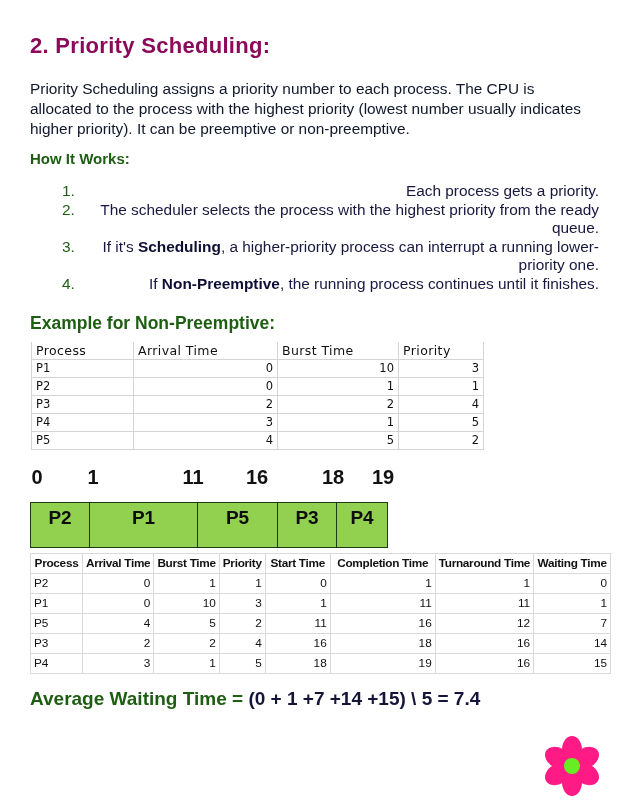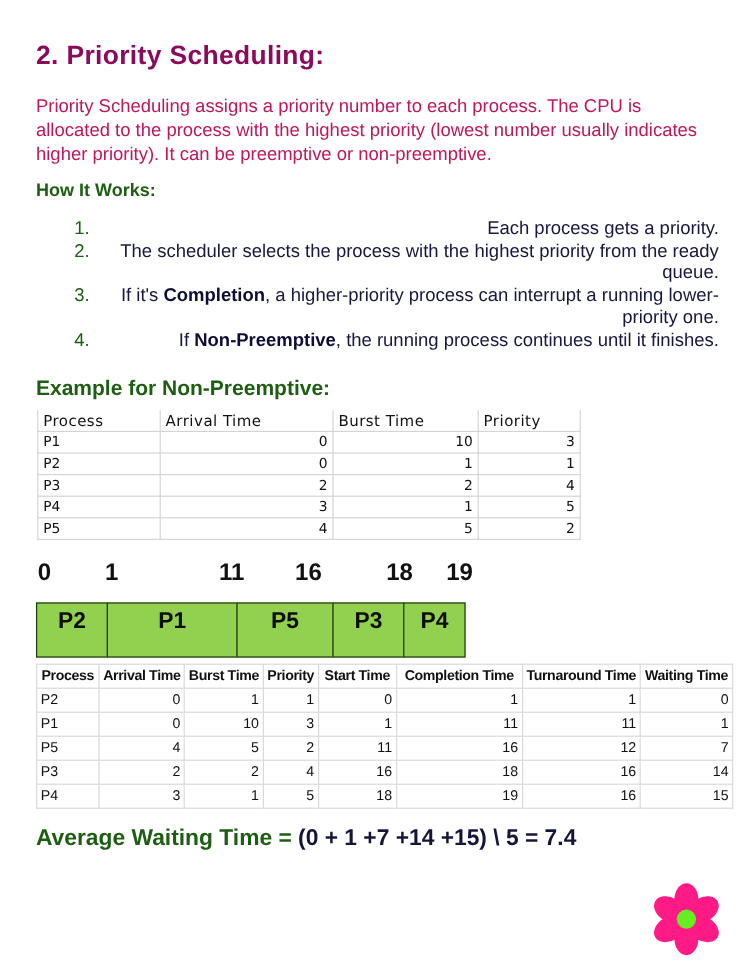--- a/index.html
+++ b/index.html
@@ -1,18 +1,18 @@
 <!DOCTYPE html>
 <html><head>
 <meta charset="utf-8">
 <style>
   html, body { margin:0; padding:0; background:#ffffff; }
   body { width:619px; height:800px; position:relative; overflow:hidden; font-family:"Liberation Sans", sans-serif; color:#15153a; }
   .title { position:absolute; left:30px; top:33px; font-size:22px; font-weight:bold; color:#8b0a5a; text-decoration-thickness:2px; text-underline-offset:3px; letter-spacing:0.3px; }
-  .intro { position:absolute; left:30px; top:79px; width:560px; font-size:15.4px; line-height:20px; color:#be185d; }
+  .intro { position:absolute; left:30px; top:79px; width:560px; font-size:15.4px; line-height:20px; color:#0f172a; }
   .h-green { position:absolute; left:30px; font-weight:bold; color:#1e5e12; }
   .h-how { top:150px; font-size:15px; }
   .h-example { top:313px; font-size:17.5px;text-align:right; }
   ol.steps { position:absolute; left:58px; top:182px; margin:0; padding:0 0 0 21px; width:520px; font-size:15.4px; line-height:18.5px; color:#17173f;text-align:right; }
   ol.steps li { padding-left:0; }
   ol.steps li::marker { color:#1e5e12; }
   ol.steps b { color:#0e0e35; }
 
   table.t1 { position:absolute; left:31px; top:342px; border-collapse:collapse; font-family:"DejaVu Sans", sans-serif; font-size:11.5px; color:#111; }
   table.t1 td, table.t1 th { border:1px solid #d4d4d4; padding:0 4px; height:17px; line-height:17px; }
@@ -40,21 +40,21 @@
 </head>
 <body>
 
 <div class="title">2. Priority Scheduling:</div>
 <div class="intro">Priority Scheduling assigns a priority number to each process. The CPU is allocated to the process with the highest priority (lowest number usually indicates higher priority). It can be preemptive or non-preemptive.</div>
 
 <div class="h-green h-how">How It Works:</div>
 <ol class="steps">
   <li><span>Each process gets a priority.</span></li>
   <li><span>The scheduler selects the process with the highest priority from the ready queue.</span></li>
-  <li><span>If it's </span><b>Completion</b><span>, a higher-priority process can interrupt a running lower-priority one.</span></li>
+  <li><span>If it's </span><b>Scheduling</b><span>, a higher-priority process can interrupt a running lower-priority one.</span></li>
   <li><span>If </span><b>Non-Preemptive</b><span>, the running process continues until it finishes.</span></li>
 </ol>
 
 <div class="h-green h-example">Example for Non-Preemptive:</div>
 
 <table class="t1">
   <thead>
     <tr>
       <th class="c1">Process</th>
       <th class="c2">Arrival Time</th>

